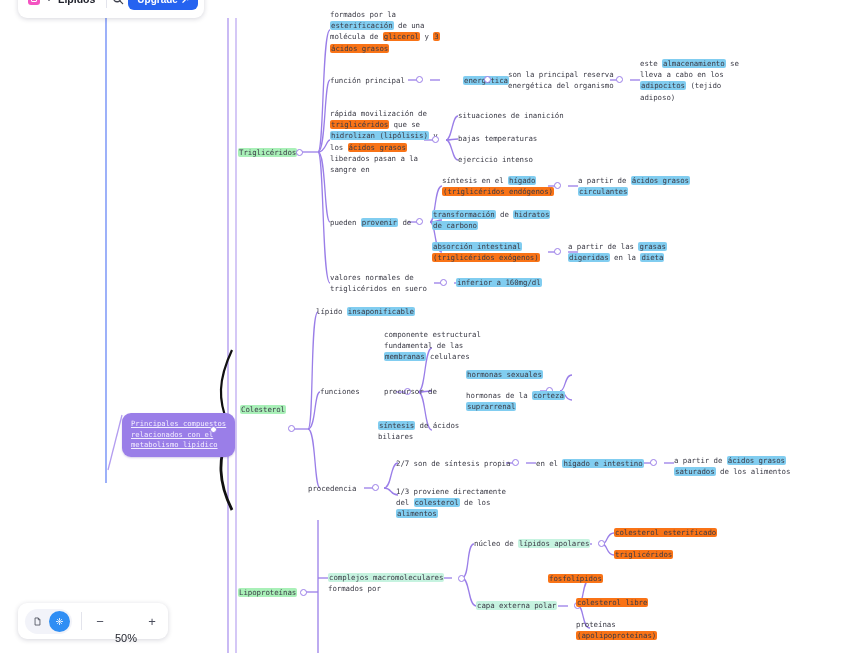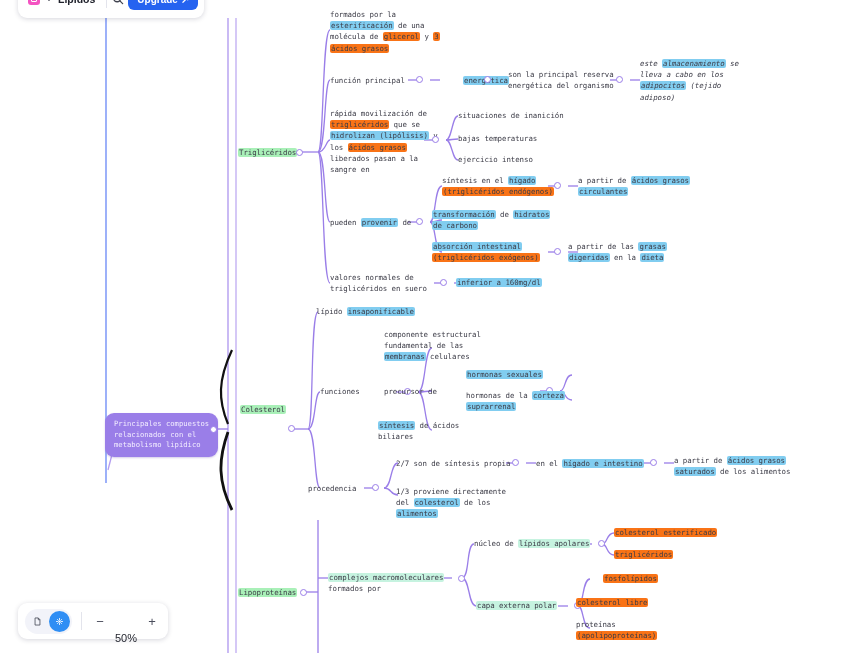--- a/index.html
+++ b/index.html
@@ -178,21 +178,21 @@
       <path d="M602 544 C608 544 606 533 614 533"></path>
       <path d="M602 544 C608 544 606 555 614 555"></path>
 
       <line x1="558" y1="606" x2="568" y2="606"></line>
       <path d="M578 606 C584 606 582 579 590 579"></path>
       <path d="M578 606 C584 606 582 603 590 603"></path>
       <path d="M578 606 C584 606 582 628 590 628"></path>
     </g>
   </svg>
 
-  <div class="root-node" style="left:105px;top:413px;">Principales compuestos
+  <div class="root-node" style="left:122px;top:413px;text-decoration:underline;">Principales compuestos
 relacionados con el
 metabolismo lipídico</div>
   <div class="dot" style="left:210px;top:426px;"></div>
 
   <div class="node" style="left:238px;top:147px;"><span class="hl-g">Triglicéridos</span></div>
   <div class="dot" style="left:296px;top:149px;"></div>
 
   <div class="node" style="left:240px;top:404px;"><span class="hl-g">Colesterol</span></div>
   <div class="dot" style="left:288px;top:425px;"></div>
 
@@ -204,21 +204,21 @@
 molécula de <span class="hl-y">glicerol</span> y <span class="hl-y">3</span>
 <span class="hl-y">ácidos grasos</span></div>
 
   <div class="node" style="left:330px;top:75px;">función principal</div>
   <div class="dot" style="left:416px;top:76px;"></div>
   <div class="node" style="left:434px;top:75px;margin-left:29px;"><span class="hl-b">energética</span></div>
   <div class="dot" style="left:484px;top:76px;"></div>
   <div class="node" style="left:508px;top:69px;">son la principal reserva
 energética del organismo</div>
   <div class="dot" style="left:616px;top:76px;"></div>
-  <div class="node" style="left:640px;top:58px;font-style:italic;">este <span class="hl-b">almacenamiento</span> se
+  <div class="node" style="left:640px;top:58px;">este <span class="hl-b">almacenamiento</span> se
 lleva a cabo en los
 <span class="hl-b">adipocitos</span> (tejido
 adiposo)</div>
 
   <div class="node" style="left:330px;top:108px;">rápida movilización de
 <span class="hl-y">triglicéridos</span> que se
 <span class="hl-b">hidrolizan (lipólisis)</span> y
 los <span class="hl-y">ácidos grasos</span>
 liberados pasan a la
 sangre en</div>
@@ -286,21 +286,21 @@
 formados por</div>
   <div class="dot" style="left:458px;top:575px;"></div>
 
   <div class="node" style="left:474px;top:538px;">núcleo de <span class="hl-m">lípidos apolares</span></div>
   <div class="dot" style="left:598px;top:540px;"></div>
   <div class="node" style="left:614px;top:527px;"><span class="hl-y">colesterol esterificado</span></div>
   <div class="node" style="left:614px;top:549px;"><span class="hl-y">triglicéridos</span></div>
 
   <div class="node" style="left:476px;top:600px;"><span class="hl-m">capa externa polar</span></div>
   <div class="dot" style="left:574px;top:602px;"></div>
-  <div class="node" style="left:603px;top:573px;"><span class="hl-y">fosfolípidos</span></div>
+  <div class="node" style="left:548px;top:573px;"><span class="hl-y">fosfolípidos</span></div>
   <div class="node" style="left:576px;top:597px;"><span class="hl-y">colesterol libre</span></div>
   <div class="node" style="left:576px;top:619px;">proteínas
 <span class="hl-y">(apolipoproteínas)</span></div>
 
 </div>
 
 <div id="topbar">
   <div class="tb-left">
     <span class="app-icon"></span>
     <svg class="chev" viewBox="0 0 12 12">

